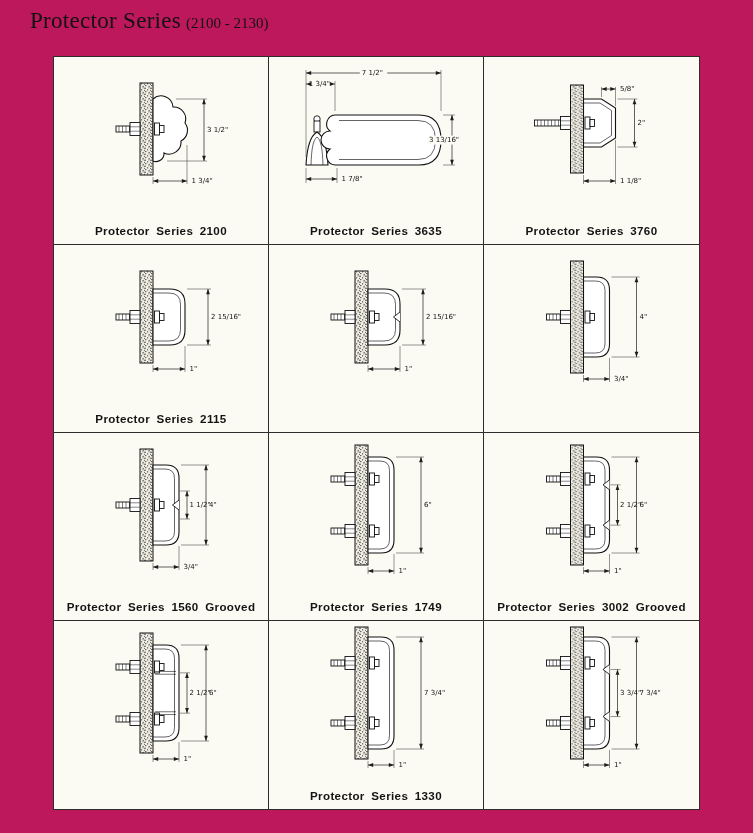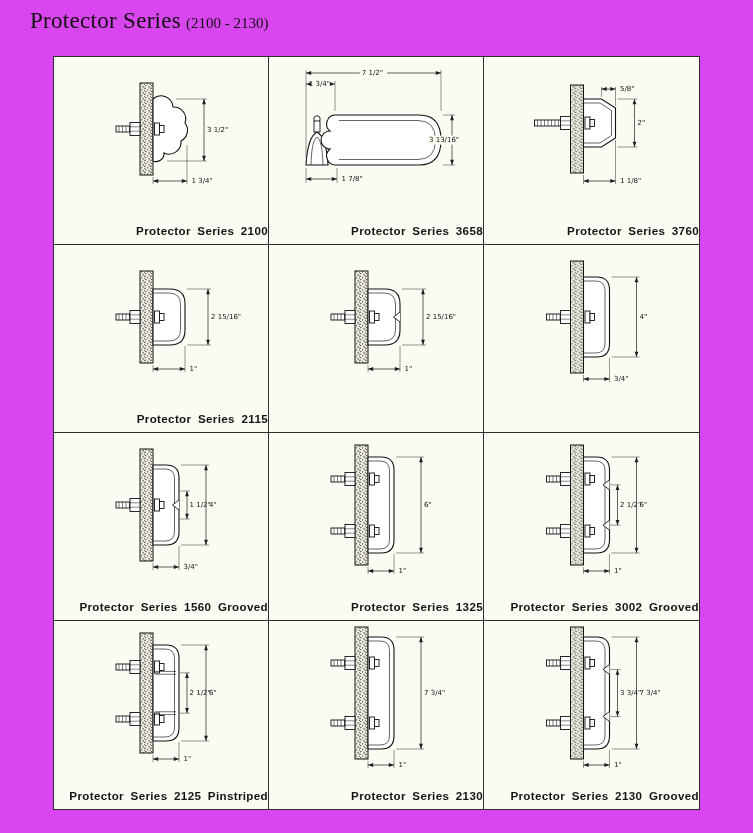--- a/index.html
+++ b/index.html
@@ -1,27 +1,27 @@
 <!DOCTYPE html>
 <html><head>
 <meta charset="utf-8">
 <style>
   html,body{margin:0;padding:0;background:#e9e7de;}
-  .page{position:relative;width:753px;height:833px;background:#d946ef;overflow:hidden;
+  .page{position:relative;width:753px;height:833px;background:#be185d;overflow:hidden;
         font-family:"Liberation Sans",sans-serif;color:#111;}
   .title{position:absolute;top:8px;left:30px;font-family:"Liberation Serif",serif;white-space:nowrap;}
   .title .main{font-size:23px;letter-spacing:0.3px;}
   .title .range{font-size:15px;margin-left:5px;}
   .grid{position:absolute;left:53px;top:56px;width:645px;border:1.2px solid #2d2d2d;
         display:grid;grid-template-columns:repeat(3,1fr);grid-auto-rows:188px;background:#fcfbf3;}
   .cell{position:relative;border-right:1px solid #2d2d2d;border-bottom:1px solid #2d2d2d;overflow:hidden;}
   .cell:nth-child(3n){border-right:none;}
   .cell:nth-child(n+10){border-bottom:none;}
   .cell svg{position:absolute;top:0;left:0;}
-  .caption{position:absolute;bottom:7px;left:0;width:100%;text-align:right;
+  .caption{position:absolute;bottom:7px;left:0;width:100%;text-align:center;
            font-size:11.6px;font-weight:bold;letter-spacing:0.35px;word-spacing:3px;
            color:#141414;white-space:nowrap;}
   .dim{stroke:#1d1d1d;stroke-width:0.7;fill:none;}
   .ext{stroke:#3c3c3c;stroke-width:0.55;fill:none;}
   .dimtext{font-family:"DejaVu Sans",sans-serif;font-size:7px;fill:#111;}
   .outline{fill:#ffffff;stroke:#111;stroke-width:1.1;}
   .inner{fill:none;stroke:#111;stroke-width:0.65;}
   .hw{fill:#ffffff;stroke:#111;stroke-width:0.9;}
 </style>
 </head>
@@ -104,21 +104,21 @@
           <polygon points="183,108 181.1,102.8 184.9,102.8" fill="#1d1d1d"></polygon>
           <rect x="158.5" y="78.60000000000001" width="33.2" height="9" fill="#fcfbf3"></rect>
           <text x="160" y="85.4" class="dimtext">3 13/16"</text>
           <line class="ext" x1="37" y1="111" x2="37" y2="126"></line>
           <line class="ext" x1="68" y1="111" x2="68" y2="126"></line>
           <line class="dim" x1="37" y1="122" x2="68" y2="122"></line>
           <text x="72.5" y="124.4" class="dimtext">1 7/8"</text>
           <polygon points="37,122 42.2,120.1 42.2,123.9" fill="#1d1d1d"></polygon>
           <polygon points="68,122 62.8,120.1 62.8,123.9" fill="#1d1d1d"></polygon>
         </svg>
-    <div class="caption">Protector Series 3658</div>
+    <div class="caption">Protector Series 3635</div>
   </div>
 
   <div class="cell">
     <svg class="drawing" width="100%" height="158" viewBox="0 0 214 158">
           <rect x="86" y="28" width="13" height="88" fill="url(#stipple)" stroke="#111" stroke-width="1"></rect>
           <rect class="hw" x="50" y="63" width="26" height="6"></rect>
           <line x1="53" y1="63" x2="53" y2="69" stroke="#111" stroke-width="0.55"></line>
           <line x1="56.5" y1="63" x2="56.5" y2="69" stroke="#111" stroke-width="0.55"></line>
           <line x1="60" y1="63" x2="60" y2="69" stroke="#111" stroke-width="0.55"></line>
           <line x1="63.5" y1="63" x2="63.5" y2="69" stroke="#111" stroke-width="0.55"></line>
@@ -316,21 +316,21 @@
           <polygon points="152,24 150.1,29.2 153.9,29.2" fill="#1d1d1d"></polygon>
           <polygon points="152,120 150.1,114.8 153.9,114.8" fill="#1d1d1d"></polygon>
           <text x="155" y="74.4" class="dimtext">6"</text>
           <line class="ext" x1="99" y1="134" x2="99" y2="141"></line>
           <line class="ext" x1="125" y1="121" x2="125" y2="141"></line>
           <line class="dim" x1="99" y1="138" x2="125" y2="138"></line>
           <text x="129.5" y="140.4" class="dimtext">1"</text>
           <polygon points="99,138 104.2,136.1 104.2,139.9" fill="#1d1d1d"></polygon>
           <polygon points="125,138 119.8,136.1 119.8,139.9" fill="#1d1d1d"></polygon>
         </svg>
-    <div class="caption">Protector Series 1325</div>
+    <div class="caption">Protector Series 1749</div>
   </div>
 
   <div class="cell">
     <svg class="drawing" width="100%" height="158" viewBox="0 0 214 158">
           <rect x="86" y="12" width="13" height="120" fill="url(#stipple)" stroke="#111" stroke-width="1"></rect>
           <rect class="hw" x="62" y="43" width="14" height="6"></rect>
           <line x1="65" y1="43" x2="65" y2="49" stroke="#111" stroke-width="0.55"></line>
           <line x1="68.5" y1="43" x2="68.5" y2="49" stroke="#111" stroke-width="0.55"></line>
           <line x1="72" y1="43" x2="72" y2="49" stroke="#111" stroke-width="0.55"></line>
           <line x1="75.5" y1="43" x2="75.5" y2="49" stroke="#111" stroke-width="0.55"></line>
@@ -418,21 +418,20 @@
           <polygon points="152,24 150.1,29.2 153.9,29.2" fill="#1d1d1d"></polygon>
           <polygon points="152,120 150.1,114.8 153.9,114.8" fill="#1d1d1d"></polygon>
           <text x="155" y="74.4" class="dimtext">6"</text>
           <line class="ext" x1="99" y1="134" x2="99" y2="141"></line>
           <line class="ext" x1="125" y1="121" x2="125" y2="141"></line>
           <line class="dim" x1="99" y1="138" x2="125" y2="138"></line>
           <text x="129.5" y="140.4" class="dimtext">1"</text>
           <polygon points="99,138 104.2,136.1 104.2,139.9" fill="#1d1d1d"></polygon>
           <polygon points="125,138 119.8,136.1 119.8,139.9" fill="#1d1d1d"></polygon>
         </svg>
-    <div class="caption">Protector Series 2125 Pinstriped</div>
   </div>
 
   <div class="cell">
     <svg class="drawing" width="100%" height="158" viewBox="0 0 214 158">
           <rect x="86" y="6" width="13" height="132" fill="url(#stipple)" stroke="#111" stroke-width="1"></rect>
           <rect class="hw" x="62" y="39" width="14" height="6"></rect>
           <line x1="65" y1="39" x2="65" y2="45" stroke="#111" stroke-width="0.55"></line>
           <line x1="68.5" y1="39" x2="68.5" y2="45" stroke="#111" stroke-width="0.55"></line>
           <line x1="72" y1="39" x2="72" y2="45" stroke="#111" stroke-width="0.55"></line>
           <line x1="75.5" y1="39" x2="75.5" y2="45" stroke="#111" stroke-width="0.55"></line>
@@ -459,21 +458,21 @@
           <polygon points="152,16 150.1,21.2 153.9,21.2" fill="#1d1d1d"></polygon>
           <polygon points="152,128 150.1,122.8 153.9,122.8" fill="#1d1d1d"></polygon>
           <text x="155" y="74.4" class="dimtext">7 3/4"</text>
           <line class="ext" x1="99" y1="140" x2="99" y2="147"></line>
           <line class="ext" x1="125" y1="129" x2="125" y2="147"></line>
           <line class="dim" x1="99" y1="144" x2="125" y2="144"></line>
           <text x="129.5" y="146.4" class="dimtext">1"</text>
           <polygon points="99,144 104.2,142.1 104.2,145.9" fill="#1d1d1d"></polygon>
           <polygon points="125,144 119.8,142.1 119.8,145.9" fill="#1d1d1d"></polygon>
         </svg>
-    <div class="caption">Protector Series 2130</div>
+    <div class="caption">Protector Series 1330</div>
   </div>
 
   <div class="cell">
     <svg class="drawing" width="100%" height="158" viewBox="0 0 214 158">
           <rect x="86" y="6" width="13" height="132" fill="url(#stipple)" stroke="#111" stroke-width="1"></rect>
           <rect class="hw" x="62" y="39" width="14" height="6"></rect>
           <line x1="65" y1="39" x2="65" y2="45" stroke="#111" stroke-width="0.55"></line>
           <line x1="68.5" y1="39" x2="68.5" y2="45" stroke="#111" stroke-width="0.55"></line>
           <line x1="72" y1="39" x2="72" y2="45" stroke="#111" stroke-width="0.55"></line>
           <line x1="75.5" y1="39" x2="75.5" y2="45" stroke="#111" stroke-width="0.55"></line>
@@ -509,16 +508,15 @@
           <polygon points="152,16 150.1,21.2 153.9,21.2" fill="#1d1d1d"></polygon>
           <polygon points="152,128 150.1,122.8 153.9,122.8" fill="#1d1d1d"></polygon>
           <text x="155" y="74.4" class="dimtext">7 3/4"</text>
           <line class="ext" x1="99" y1="140" x2="99" y2="147"></line>
           <line class="ext" x1="125" y1="129" x2="125" y2="147"></line>
           <line class="dim" x1="99" y1="144" x2="125" y2="144"></line>
           <text x="129.5" y="146.4" class="dimtext">1"</text>
           <polygon points="99,144 104.2,142.1 104.2,145.9" fill="#1d1d1d"></polygon>
           <polygon points="125,144 119.8,142.1 119.8,145.9" fill="#1d1d1d"></polygon>
         </svg>
-    <div class="caption">Protector Series 2130 Grooved</div>
   </div>
 </div>
 </div>
 
 </body></html>

